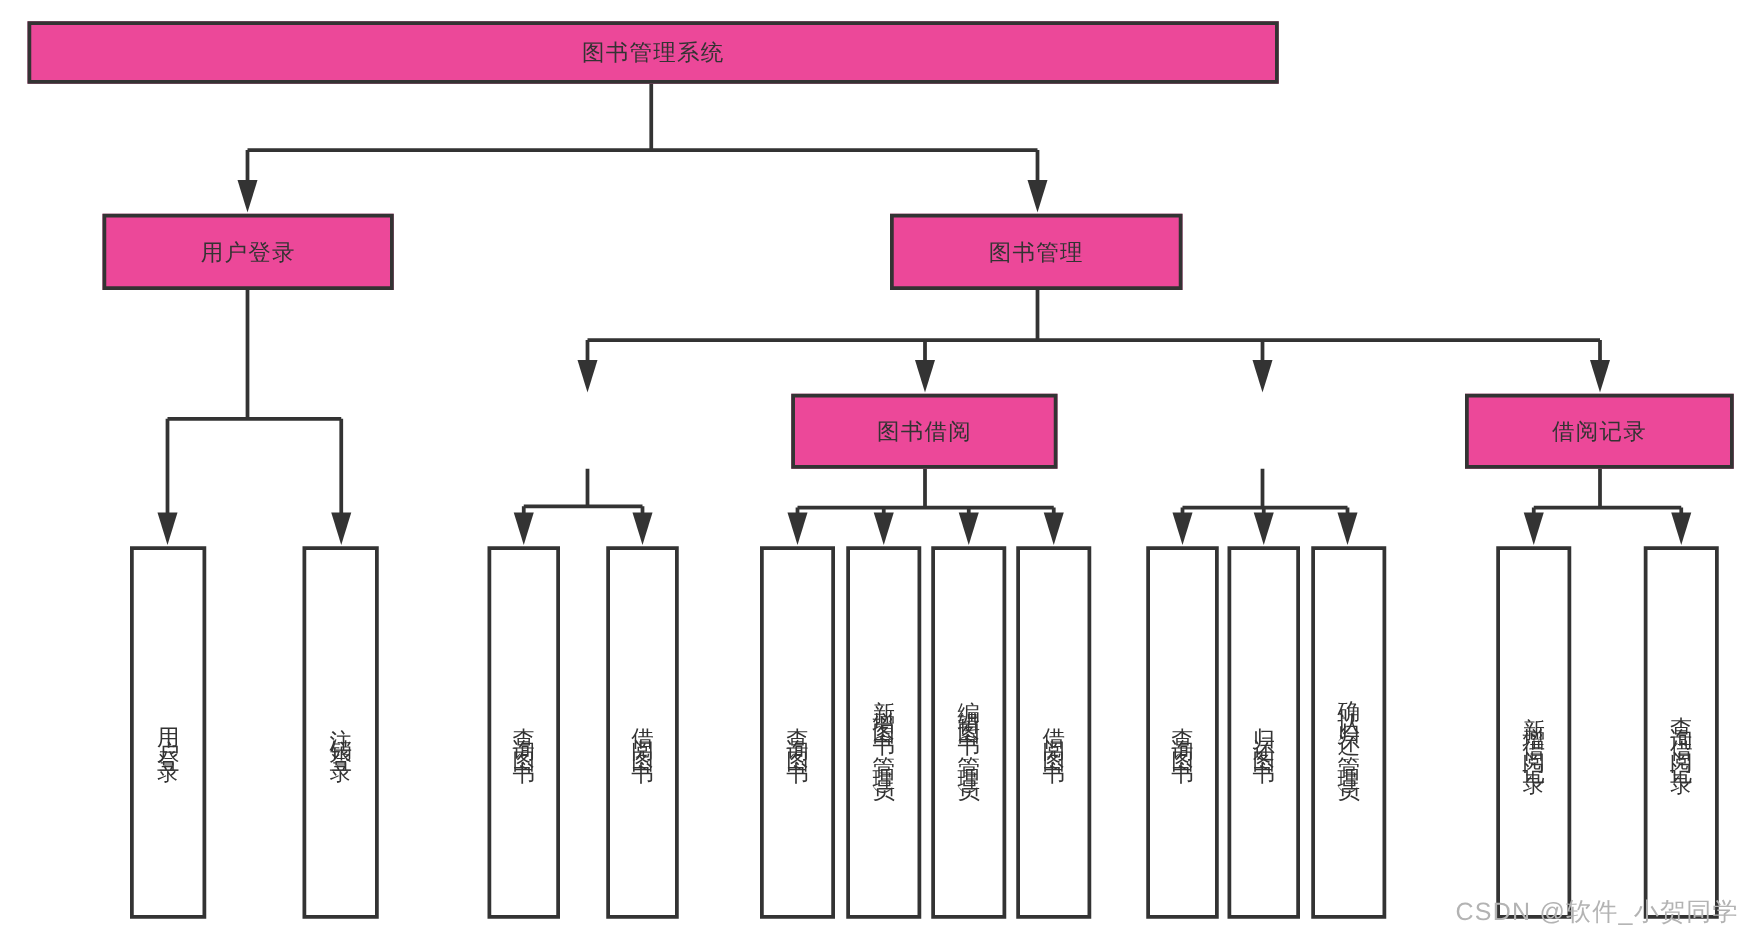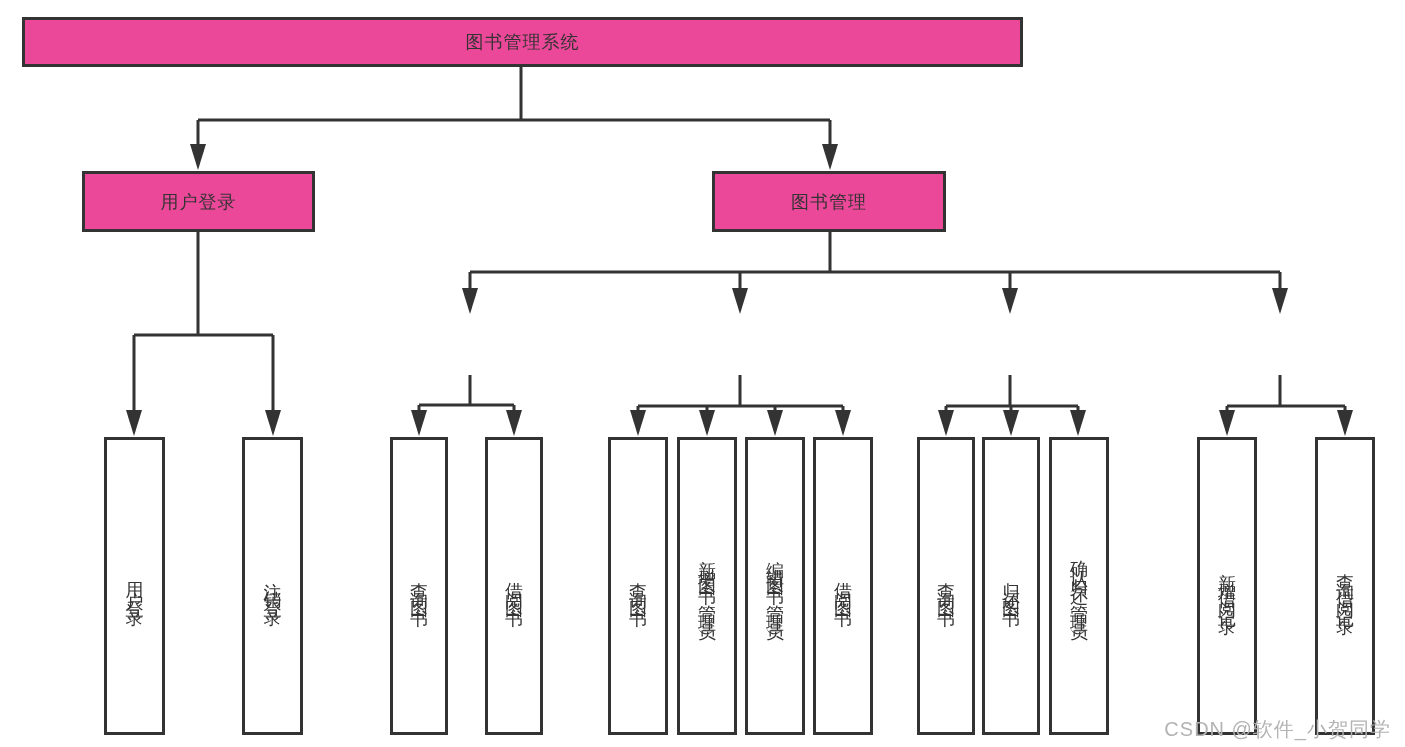--- a/index.html
+++ b/index.html
@@ -97,20 +97,22 @@
       <polygon points="1219,410 1235,410 1227,436"></polygon>
       <polygon points="1337,410 1353,410 1345,436"></polygon>
     </g>
   </svg>
 
   <div class="node" style="left:22px; top:17px; width:1001px; height:50px;">图书管理系统</div>
 
   <div class="node" style="left:82px; top:171px; width:233px; height:61px;">用户登录</div>
   <div class="node" style="left:712px; top:171px; width:234px; height:61px;">图书管理</div>
 
+  <div class="node" style="left:633px; top:315px; width:213px; height:60px;">图书借阅</div>
+  <div class="node" style="left:1172px; top:315px; width:215px; height:60px;">借阅记录</div>
 
   <div class="leaf" style="left:104px; width:61px;">
     <span class="vtext">用户登录</span>
   </div>
   <div class="leaf" style="left:242px; width:61px;">
     <span class="vtext">注销登录</span>
   </div>
 
   <div class="leaf" style="left:390px; width:58px;">
     <span class="vtext">查询图书</span>

